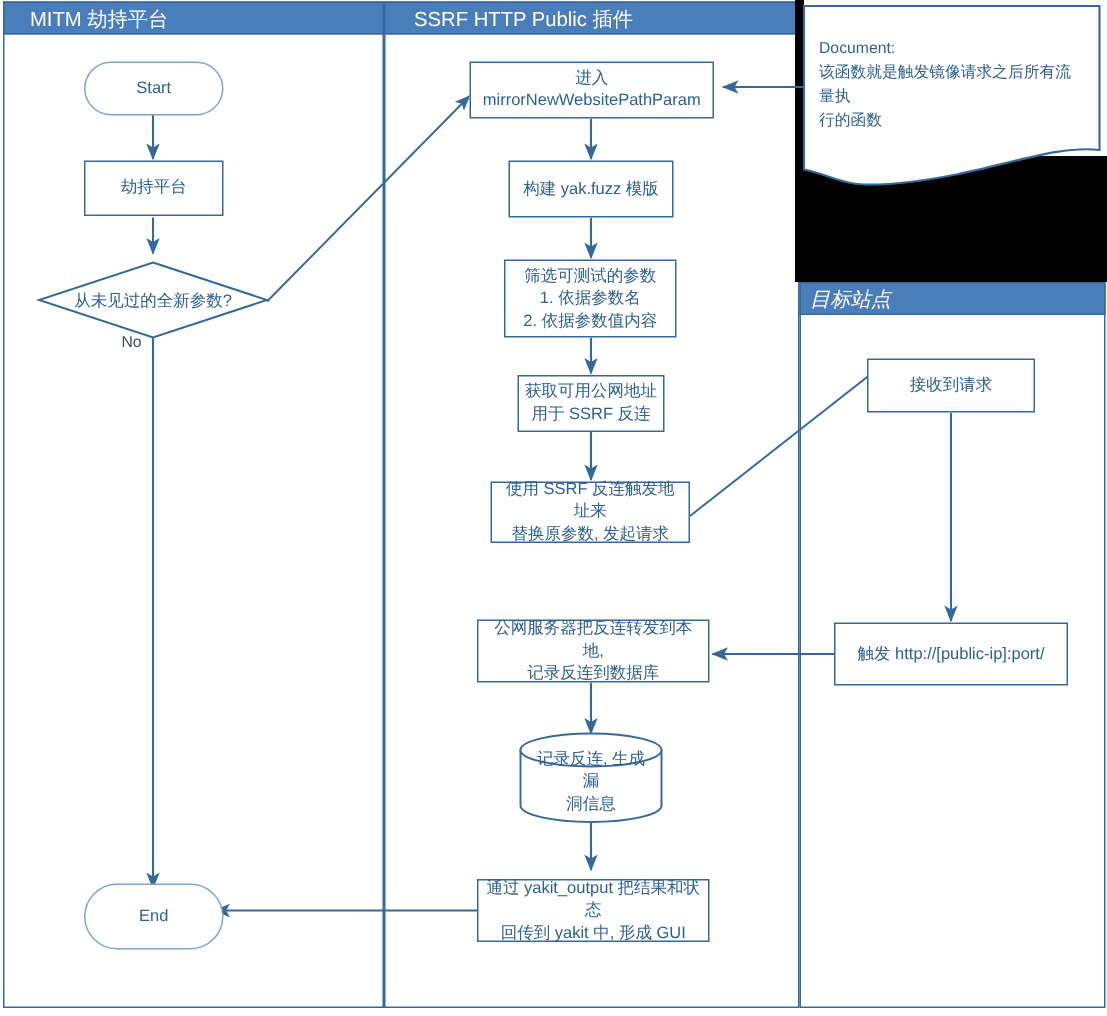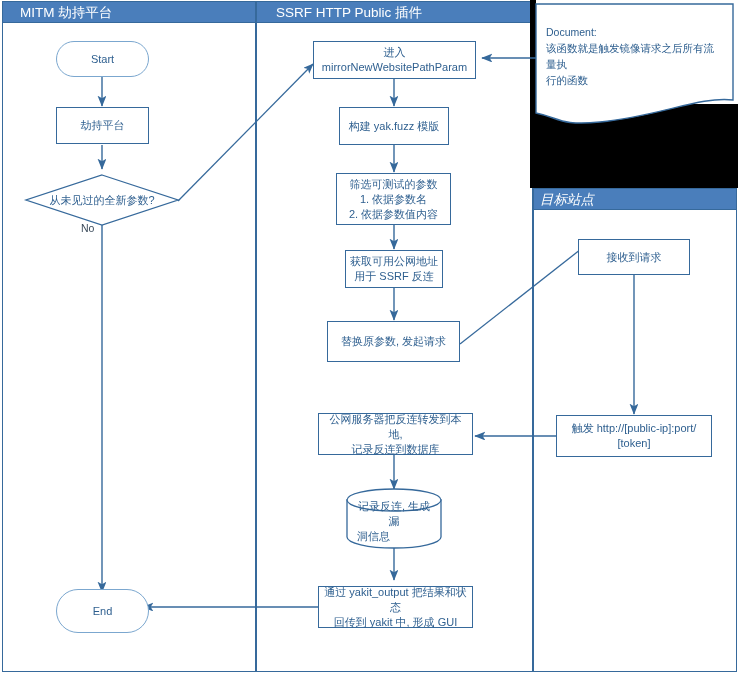--- a/index.html
+++ b/index.html
@@ -71,21 +71,21 @@
     justify-content: center;
     font-size: 11px;
     color: #2e5f8f;
     text-align: center;
   }
   .cyl-label {
     position: absolute;
     left: 0; top: 0;
     width: 100%; height: 100%;
     display: flex;
-    align-items: flex-start;
+    align-items: center;
     justify-content: center;
     font-size: 11px;
     line-height: 15px;
     color: #2e5f8f;
     text-align: center;
     padding: 4px 10px;
     box-sizing: border-box;
   }
   .edge-label {
     position: absolute;
@@ -210,20 +210,21 @@
     <span>1. 依据参数名</span>
     <span>2. 依据参数值内容</span>
   </div>
 
   <div class="node" style="left:345px; top:250px; width:98px; height:38px; flex-direction:column;">
     <span>获取可用公网地址</span>
     <span>用于 SSRF 反连</span>
   </div>
 
   <div class="node" style="left:327px; top:321px; width:133px; height:41px; flex-direction:column;">
+    <span>使用 SSRF 反连触发地址来</span>
     <span>替换原参数, 发起请求</span>
   </div>
 
   <div class="node" style="left:318px; top:413px; width:155px; height:42px; flex-direction:column;">
     <span>公网服务器把反连转发到本地,</span>
     <span>记录反连到数据库</span>
   </div>
 
   <div class="diamond-wrap" style="left:347px; top:489px; width:94px; height:59px;">
     <div class="cyl-label" style="flex-direction:column; padding-top:10px;">
@@ -236,21 +237,20 @@
     <span>通过 yakit_output 把结果和状态</span>
     <span>回传到 yakit 中, 形成 GUI</span>
   </div>
 
   <div class="node" style="left:578px; top:239px; width:112px; height:36px;">
     <span>接收到请求</span>
   </div>
 
   <div class="node" style="left:556px; top:415px; width:156px; height:42px; flex-direction:column;">
     <span>触发 http://[public-ip]:port/</span>
-    <span>[token]</span>
   </div>
 
   <div class="note-wrap" style="left:536px; top:4px; width:227px; height:120px;">
     <div class="note-text" style="top:20px;">Document:</div>
     <div class="note-text" style="top:36px;">该函数就是触发镜像请求之后所有流量执
 行的函数</div>
   </div>
 
 </div>
 

